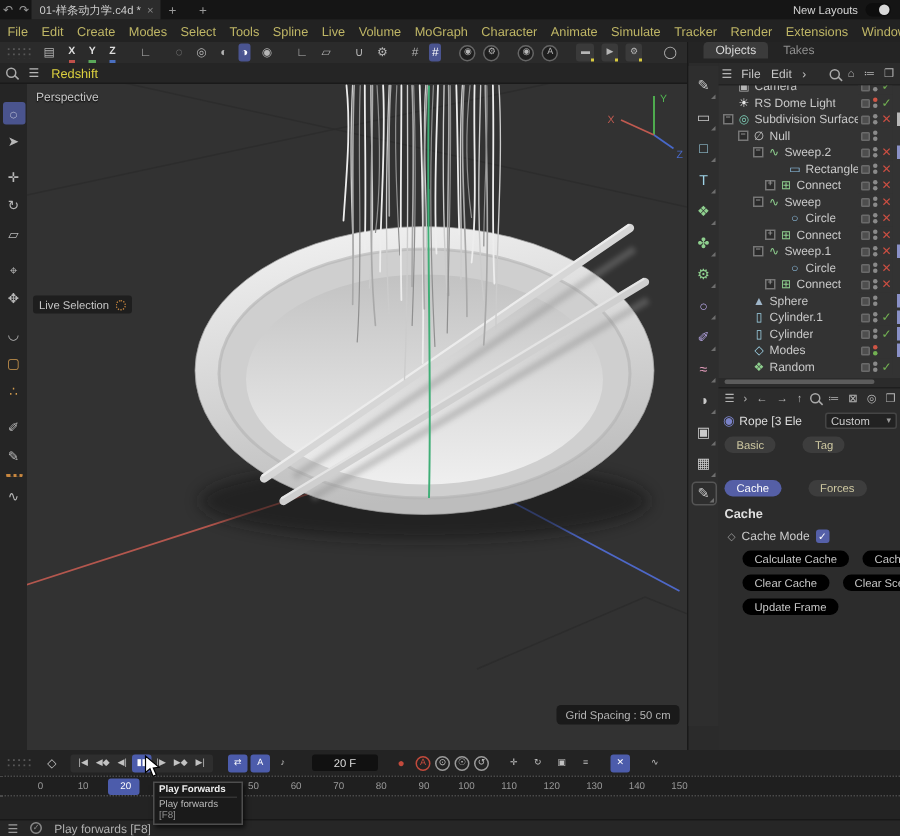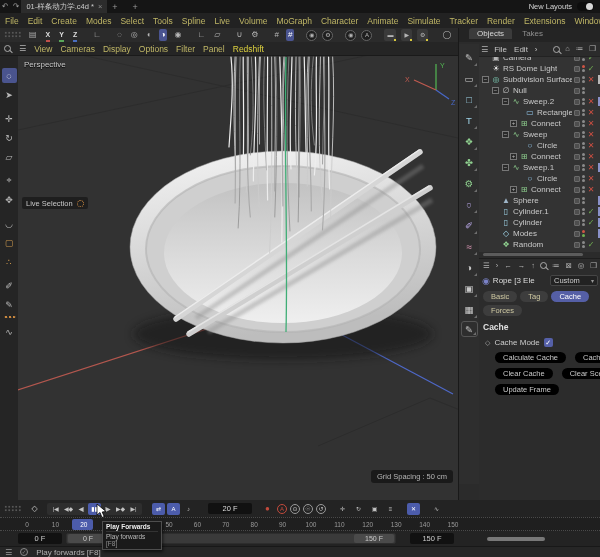--- a/index.html
+++ b/index.html
@@ -86,21 +86,21 @@
 #omscroll{position:absolute;left:24px;top:225px;width:100px;height:3px;background:#5c5c5c;border-radius:2px}
 
 #attr{position:absolute;left:20px;top:230px;width:122px;bottom:0;background:#2c2c2c;border-top:1px solid #1e1e1e;font-size:8px}
 #attrtabs{display:flex;align-items:flex-end;gap:2px;height:13px;background:#242424;padding-left:6px}
 #attrtools{display:flex;align-items:center;gap:4px;height:13px;padding-left:3px;color:#b0b0b0}
 #objrow{display:flex;align-items:center;gap:3px;height:13px;margin:2px 3px 0 3px}
 #objrow .oic{color:#7a82c8;font-size:9px}
 #objrow .olab{color:#ddd;white-space:nowrap;overflow:hidden}
 .dd{margin-left:auto;width:48px;height:11px;background:#222;border:1px solid #454545;border-radius:2px;display:flex;align-items:center;padding:0 3px;color:#ccc;font-size:7.5px;flex:none}
 .dd .arr{margin-left:auto;font-size:6px;color:#999}
-#stabs{display:flex;flex-wrap:wrap;gap:3px;margin:4px 0 0 4px;width:116px}
+#stabs{display:flex;flex-wrap:wrap;gap:18px;margin:4px 0 0 4px;width:116px}
 .abtn{padding:1px 8px;background:#3d3d3d;border-radius:7px;font-size:7.5px;color:#cfc9a2}
 .abtn.active{background:#555fa6;color:#fff}
 #cachehead{margin:6px 0 0 4px;font-size:8.5px;font-weight:bold;color:#e0e0e0}
 #cmode{display:flex;align-items:center;gap:4px;margin:6px 0 0 6px;color:#ccc}
 #cmode .bullet{color:#9a9a9a;font-size:7px}
 .cb{width:9px;height:9px;background:#5560a8;border-radius:2px;color:#fff;font-size:7px;display:flex;align-items:center;justify-content:center}
 .brow{display:flex;gap:9px;margin:5px 0 0 16px;white-space:nowrap}
 .cbtn{padding:1px 8px;background:#000000;border-radius:8px;font-size:7.5px;color:#c9c9c9;flex:none}
 
 #timeline{position:absolute;left:0;top:500px;width:600px;height:46px;background:#232323}
@@ -202,28 +202,20 @@
       <span class="ticon gapl film">▬</span>
       <span class="ticon film">▶</span>
       <span class="ticon film">⚙</span>
       <span class="ticon gapl">◯</span>
     </span>
 </div>
 
 <div id="vpmenu">
   <span class="mag"></span>
   <span class="burger">☰</span>
-  <span style="display:flex;gap:8px">
-      <span class="mitem">View</span>
-      <span class="mitem">Cameras</span>
-      <span class="mitem">Display</span>
-      <span class="mitem">Options</span>
-      <span class="mitem">Filter</span>
-      <span class="mitem">Panel</span>
-    </span>
   <span id="redshift">Redshift</span>
 </div>
 
 <div id="lefttools">
     <div class="ltool active">◌</div>
     <div class="ltool">➤</div>
     <div class="ltool gapt">✛</div>
     <div class="ltool">↻</div>
     <div class="ltool">▱</div>
     <div class="ltool gapt">⌖</div>
@@ -718,29 +710,20 @@
         <span class="rlabel" style="left: 254.2px;">80</span>
         <span class="rlabel" style="left: 282.6px;">90</span>
         <span class="rlabel" style="left: 311px;">100</span>
         <span class="rlabel" style="left: 339.4px;">110</span>
         <span class="rlabel" style="left: 367.8px;">120</span>
         <span class="rlabel" style="left: 396.2px;">130</span>
         <span class="rlabel" style="left: 424.6px;">140</span>
         <span class="rlabel" style="left: 453px;">150</span>
       </div>
   </div>
-  <div id="rangerow">
-    <div class="ffield" id="fstart">0 F</div>
-    <div id="rtrack">
-      <div class="rhandle" id="rh-left">0 F</div>
-      <div class="rhandle" id="rh-right">150 F</div>
-    </div>
-    <div class="ffield" id="fend">150 F</div>
-    <div id="hscroll"></div>
-  </div>
 </div>
 
 <div id="statusbar">
   <span style="color:#9a9a9a;font-size:8px">☰</span>
   <span class="scheck">✓</span>
   <span>Play forwards [F8]</span>
 </div>
 
 <div id="tooltip">
   <div class="t1">Play Forwards</div>

